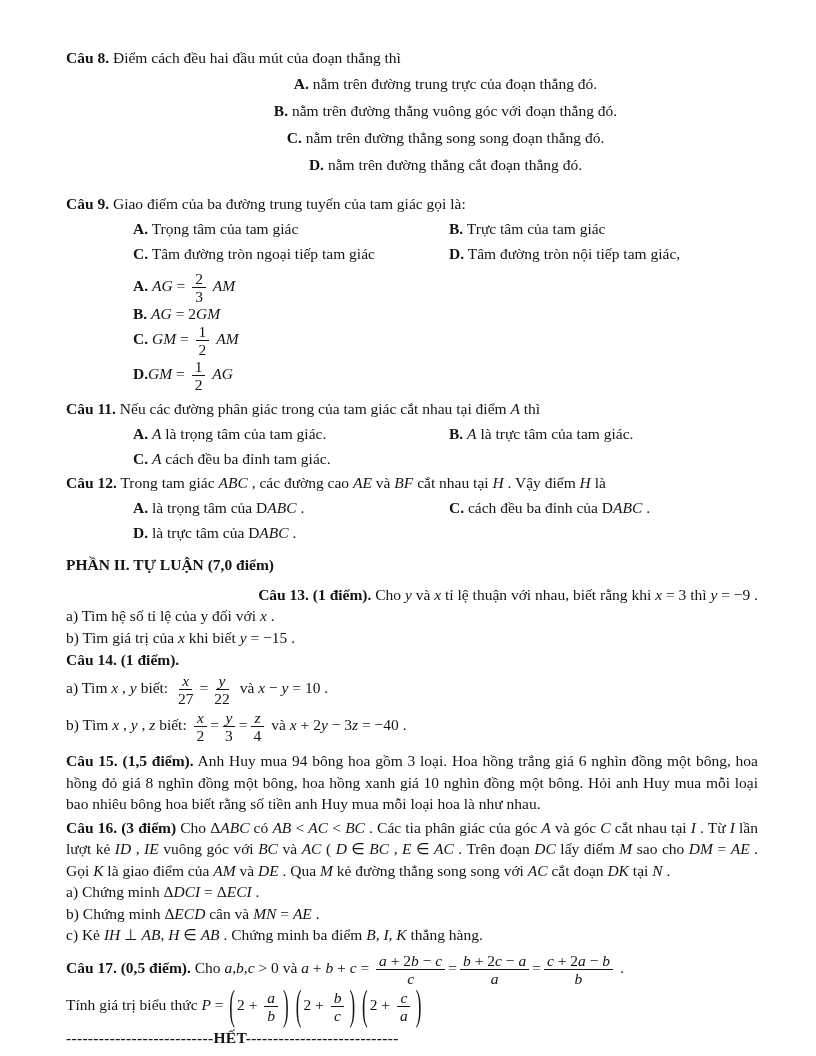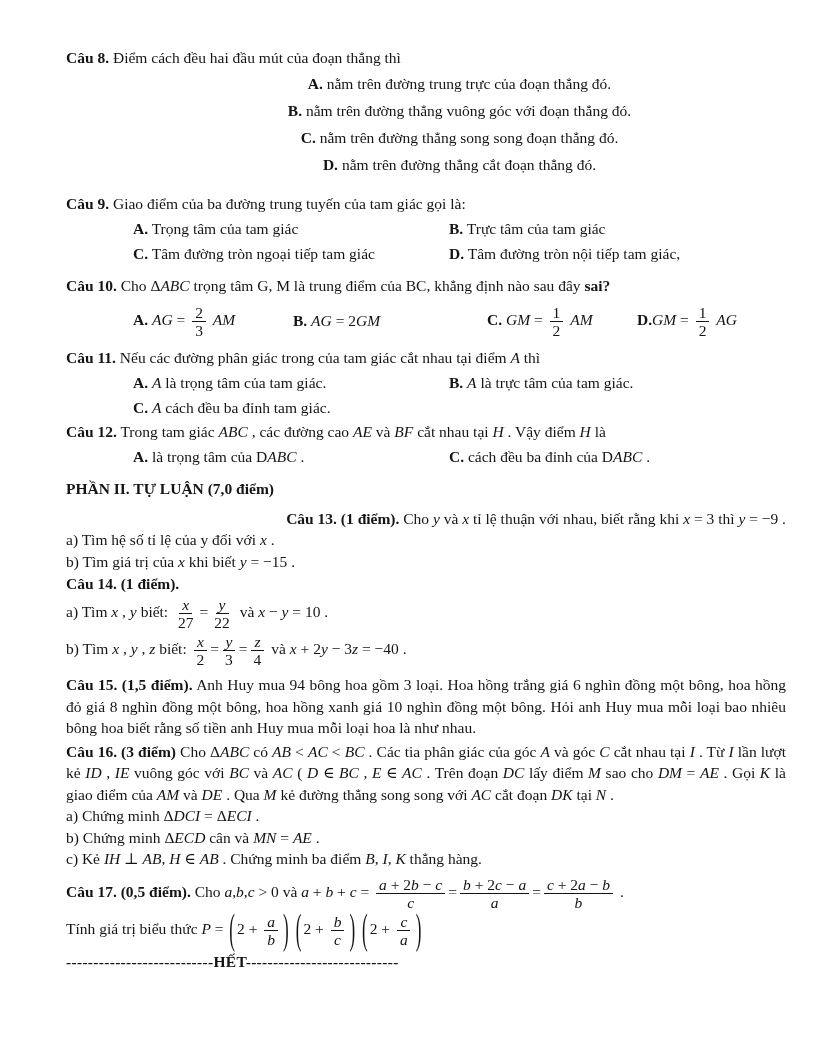--- a/index.html
+++ b/index.html
@@ -4,34 +4,34 @@
 <style>
   * { box-sizing: border-box; }
   html, body { margin: 0; padding: 0; }
   body {
     width: 816px; height: 1056px;
     background: #ffffff; color: #141414;
     font-family: "Liberation Serif", "DejaVu Serif", serif;
     font-size: 15.5px;
     overflow: hidden;
   }
-  .page { padding: 44px 30px 0 66px; }
+  .page { padding: 44px 58px 0 66px; font-family: Liberation Serif, serif; }
   p { margin: 0; }
   i { font-style: italic; }
   b { font-weight: bold; }
 
   .qhead { line-height: 20px; margin-top: 4px; }
   .opts-stack { margin-left: 67px; margin-top: 2px; text-align: center; }
   .opts-stack .opt { line-height: 27px; }
 
   .opts-grid { display: grid; grid-template-columns: 316px 1fr; margin-left: 67px; margin-top: 2px; }
   .opts-grid.lh25 .opt { line-height: 25px; }
   .opts-grid.lh27 .opt { line-height: 25px; }
 
-  .f-row { display: flex; align-items: center; margin-left: 67px; margin-top: 4px; min-height: 42px; }
+  .f-row { display: flex; align-items: flex-start; margin-left: 67px; margin-top: 4px; min-height: 42px; flex-direction: column; }
   .f-row .w1 { width: 160px; }
   .f-row .w2 { width: 194px; }
   .f-row .w3 { width: 150px; }
 
   .frac { display: inline-flex; flex-direction: column; align-items: center; vertical-align: middle; margin: 0 3px; text-align: center; }
   .frac .num { display: block; line-height: 17px; padding: 0 3px; border-bottom: 1px solid #141414; white-space: nowrap; }
   .frac .den { display: block; line-height: 17px; padding: 0 3px; white-space: nowrap; }
 
   .part2 { font-weight: bold; line-height: 20px; margin-top: 10px; }
   .subline { line-height: 21.5px; }
@@ -73,24 +73,20 @@
     <b>Câu 9.</b>
     <span>Giao điểm của ba đường trung tuyến của tam giác gọi là:</span>
   </p>
   <div class="opts-grid lh25">
     <p class="opt"><b>A.</b> <span>Trọng tâm của tam giác</span></p>
     <p class="opt"><b>B.</b> <span>Trực tâm của tam giác</span></p>
     <p class="opt"><b>C.</b> <span>Tâm đường tròn ngoại tiếp tam giác</span></p>
     <p class="opt"><b>D.</b> <span>Tâm đường tròn nội tiếp tam giác,</span></p>
   </div>
 
-  <p class="qhead mt-q10">
-    <b>Câu 10.</b>
-    <span>Cho Δ<i>ABC</i> trọng tâm G, M là trung điểm của BC, khẳng định nào sau đây <b>sai?</b></span>
-  </p>
   <div class="f-row">
     <span class="w1"><b>A.</b> <span><i>AG</i> = </span><span class="frac">
           <span class="num">2</span>
           <span class="den">3</span>
         </span><span> <i>AM</i></span></span>
     <span class="w2"><b>B.</b> <span><i>AG</i> = 2<i>GM</i></span></span>
     <span class="w3"><b>C.</b> <span><i>GM</i> = </span><span class="frac">
           <span class="num">1</span>
           <span class="den">2</span>
         </span><span> <i>AM</i></span></span>
@@ -110,20 +106,21 @@
     <p class="opt"><b>C.</b> <span><i>A</i> cách đều ba đỉnh tam giác.</span></p>
   </div>
 
   <p class="qhead mt-q12">
     <b>Câu 12.</b>
     <span>Trong tam giác <i>ABC</i> , các đường cao <i>AE</i> và <i>BF</i> cắt nhau tại <i>H</i> . Vậy điểm <i>H</i> là</span>
   </p>
   <div class="opts-grid lh27">
     <p class="opt"><b>A.</b> <span>là trọng tâm của D<i>ABC</i> .</span></p>
     <p class="opt"><b>C.</b> <span>cách đều ba đỉnh của D<i>ABC</i> .</span></p>
+    <p class="opt"><b>D.</b> <span>là trực tâm của D<i>ABC</i> .</span></p>
   </div>
 
   <p class="part2">PHẦN II. TỰ LUẬN (7,0 điểm)</p>
 
   <p class="qhead mt-q13">
     <b>Câu 13. (1 điểm).</b>
     <span>Cho <i>y</i> và <i>x</i> tỉ lệ thuận với nhau, biết rằng khi <i>x</i> = 3 thì <i>y</i> = −9 .</span>
   </p>
   <p class="subline">a) Tìm hệ số tỉ lệ của y đối với <i>x</i> .</p>
   <p class="subline">b) Tìm giá trị của <i>x</i> khi biết <i>y</i> = −15 .</p>

